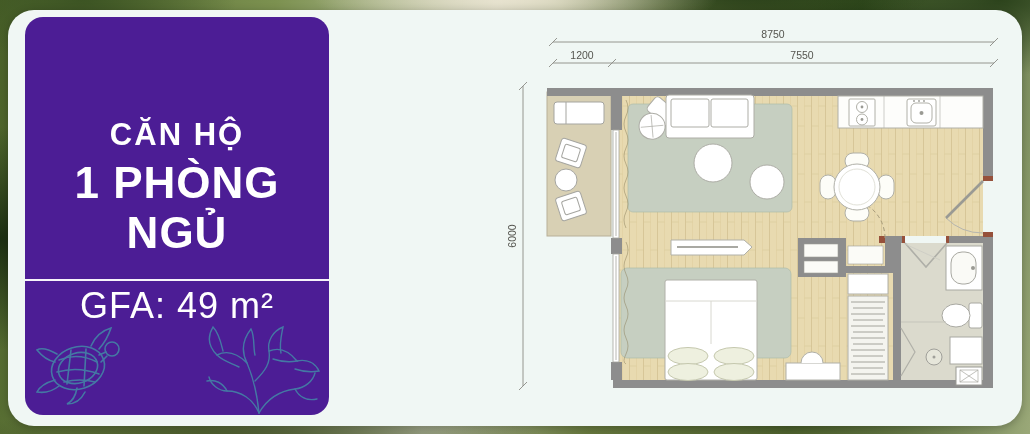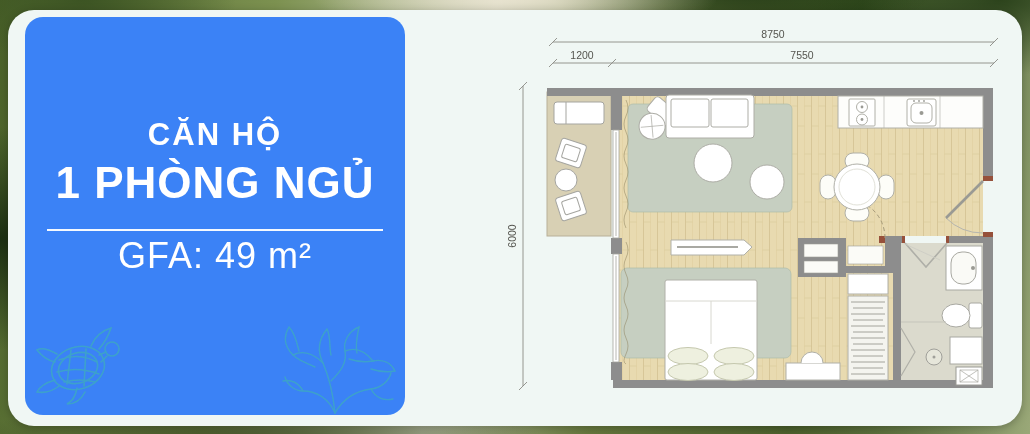--- a/index.html
+++ b/index.html
@@ -19,22 +19,22 @@
       radial-gradient(ellipse 420px 90px at 25% 105%, #2e3c17 0%, rgba(46,60,23,0) 72%),
       radial-gradient(ellipse 420px 90px at 70% 105%, #5d6b37 0%, rgba(93,107,55,0) 72%),
       linear-gradient(100deg,#4a6128 0%,#7c9150 25%,#c9cdb4 45%,#6e8243 60%,#35511e 78%,#9aa878 100%);
   }
   .card{
     position:absolute;left:8px;top:10px;right:8px;bottom:8px;
     background:#f0f7f4;border-radius:26px;
     box-shadow:0 2px 8px rgba(0,0,0,.25);
   }
   .panel{
-    position:absolute;left:17px;top:7px;width:380px;height:398px;
-    background:#3b82f6;border-radius:18px;color:#fff;text-align:center;
+    position:absolute;left:17px;top:7px;width:304px;height:398px;
+    background:#4c1d95;border-radius:18px;color:#fff;text-align:center;
     overflow:hidden;
   }
   .panel .t1{margin-top:100px;font-size:31px;font-weight:bold;letter-spacing:2px;}
   .panel .t2{margin-top:5px;font-size:44px;font-weight:bold;letter-spacing:1px;text-align:center;}
   .panel .divider{width:336px;height:2px;background:#ffffff;opacity:.95;margin:21px auto 0;}
   .panel .gfa{margin-top:4px;font-size:36px;font-weight:400;letter-spacing:1px;}
   .decor{position:absolute;opacity:.8;}
   .decor.turtle{left:8px;bottom:8px;}
   .decor.coral{right:4px;bottom:0px;}
   svg.plan{position:absolute;inset:0;pointer-events:none;}

